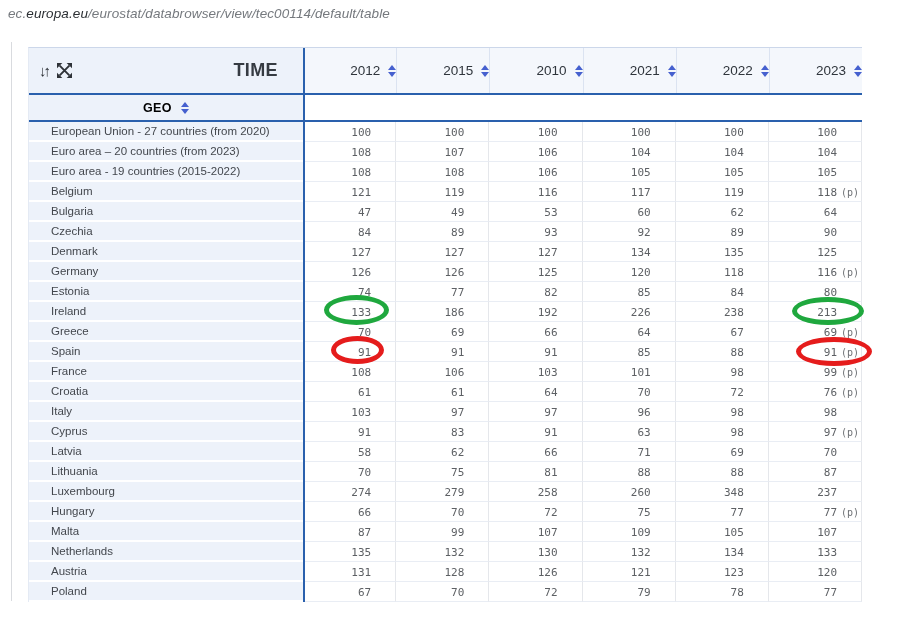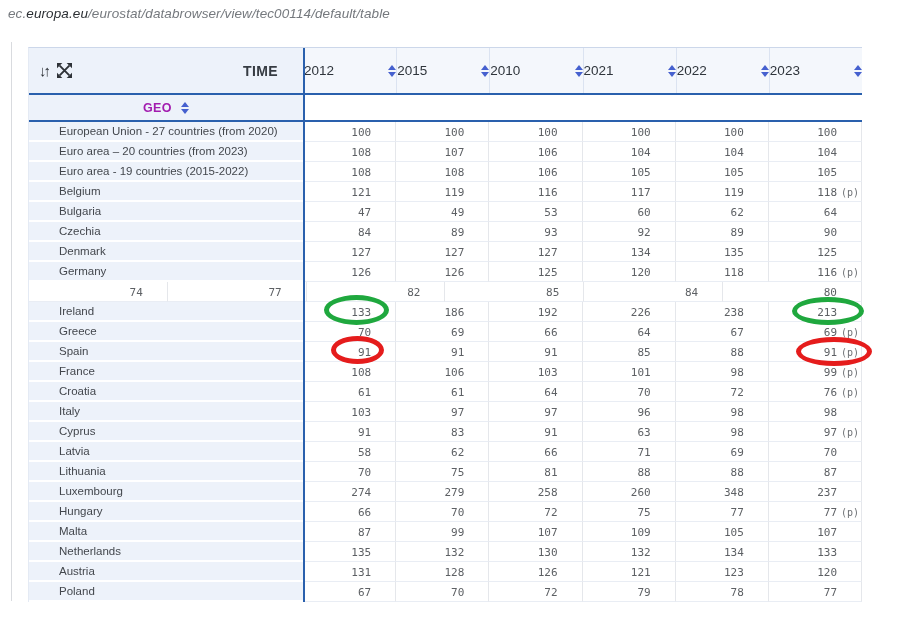--- a/index.html
+++ b/index.html
@@ -15,41 +15,41 @@
   .side-line { position:absolute; left:11px; top:42px; width:1px; height:559px; background:#d9dbdf; }
 
   
   .dtable { position:absolute; left:28px; top:47px; width:833px;
             border-top:1px solid #ccd7ea; border-left:1px solid #e4eaf4; box-sizing:content-box; }
   .header-row { display:flex; height:45px; }
   .time-cell { width:274px; background:#edf2fa; display:flex; align-items:center;
                padding:0 25px 0 10px; box-sizing:border-box; }
   .tool-icons { display:flex; align-items:center; gap:5px; }
   .swap-glyph { font-size:15px; font-weight:bold; color:#2e3237; letter-spacing:-3px; margin-right:4px; }
-  .time-label { margin-left:auto; font-size:14px; font-weight:700; color:#363b42; letter-spacing:.4px; }
-  .year-cell { flex:1; background:#f4f7fc; display:flex; align-items:center; justify-content:space-between;
+  .time-label { margin-left:auto; font-size:18px; font-weight:700; color:#363b42; letter-spacing:.4px; }
+  .year-cell { flex:1; background:#f4f7fc; display:flex; align-items:center; justify-content:flex-end;
                gap:8px; border-left:1px solid #dbe3f1; cursor:pointer; }
   .year-cell:first-of-type { border-left:none; }
   .ylabel { font-size:13.5px; color:#2f353c; }
 
   .sort { display:flex; flex-direction:column; gap:2px; cursor:pointer; }
   .sort i { display:block; width:0; height:0; border-left:4.5px solid transparent; border-right:4.5px solid transparent; }
   .sort .up { border-bottom:5px solid #4560cf; }
   .sort .dn { border-top:5px solid #4560cf; }
 
   .blue-sep { height:2px; background:#2a60ad; }
 
   .geo-row { display:flex; height:25px; }
   .geo-head { width:274px; background:#edf2fa; display:flex; align-items:center; justify-content:center; gap:9px; }
-  .geo-label { font-size:12.5px; font-weight:700; color:#a21caf; letter-spacing:.4px; }
+  .geo-label { font-size:12.5px; font-weight:700; color:#000000; letter-spacing:.4px; }
   .geo-rest { flex:1; background:#fff; }
 
   .trow { display:flex; height:20px; }
   .geo-cell { width:274px; background:#edf2fa; border-bottom:2px solid #ffffff;
-              display:flex; align-items:center; padding-left:30px; box-sizing:border-box; }
+              display:flex; align-items:center; padding-left:22px; box-sizing:border-box; }
   .geo-cell span { font-size:11.5px; color:#43474d; white-space:nowrap; }
   .val-cell { flex:1; position:relative; background:#fff;
               border-bottom:1px solid #e9edf4; border-right:1px solid #e5e7eb;
               font-family:"DejaVu Sans Mono", monospace; }
   .val  { position:absolute; right:24px; top:50%; transform:translateY(-50%);
           font-size:11px; color:#5d6064; }
   .flag { position:absolute; right:2px;  top:50%; transform:translateY(-50%);
           font-size:10px; color:#6d7074; }
 
   
@@ -376,20 +376,23 @@
           <div class="val-cell">
             <span class="val">118</span>
             <span class="flag"></span>
           </div>
           <div class="val-cell">
             <span class="val">116</span>
             <span class="flag">(p)</span>
           </div>
         </div>
         <div class="trow">
+    <div class="geo-cell">
+            <span>Estonia</span>
+          </div>
   <div class="val-cell">
             <span class="val">74</span>
             <span class="flag"></span>
           </div>
           <div class="val-cell">
             <span class="val">77</span>
             <span class="flag"></span>
           </div>
           <div class="val-cell">
             <span class="val">82</span>

